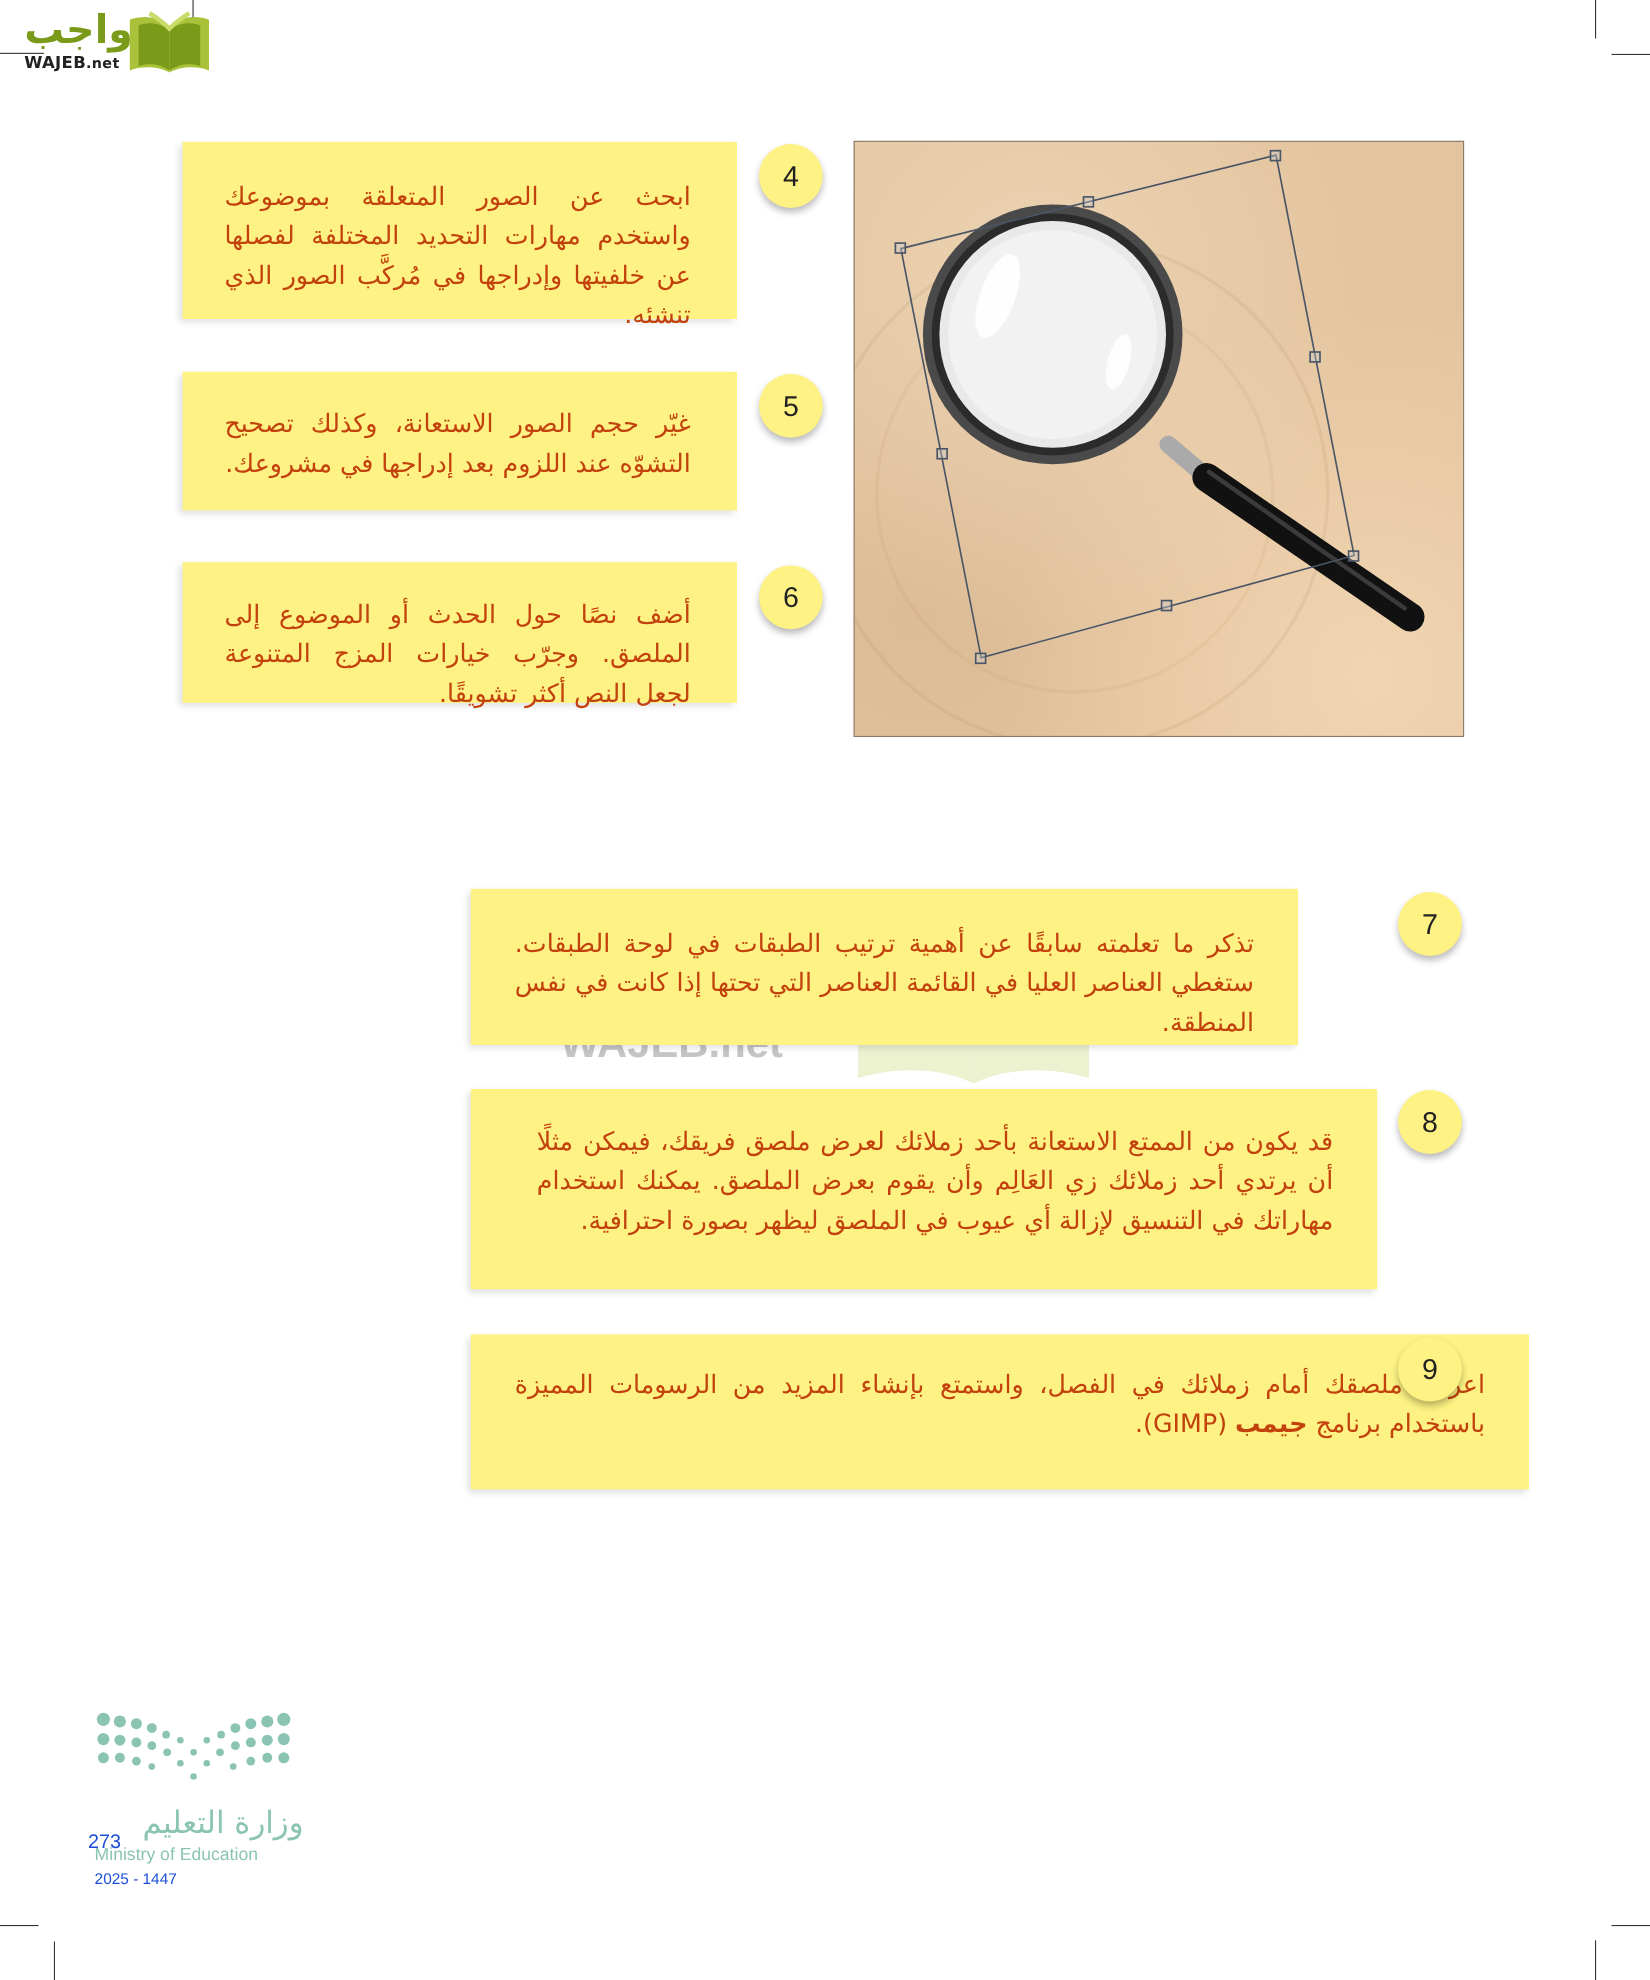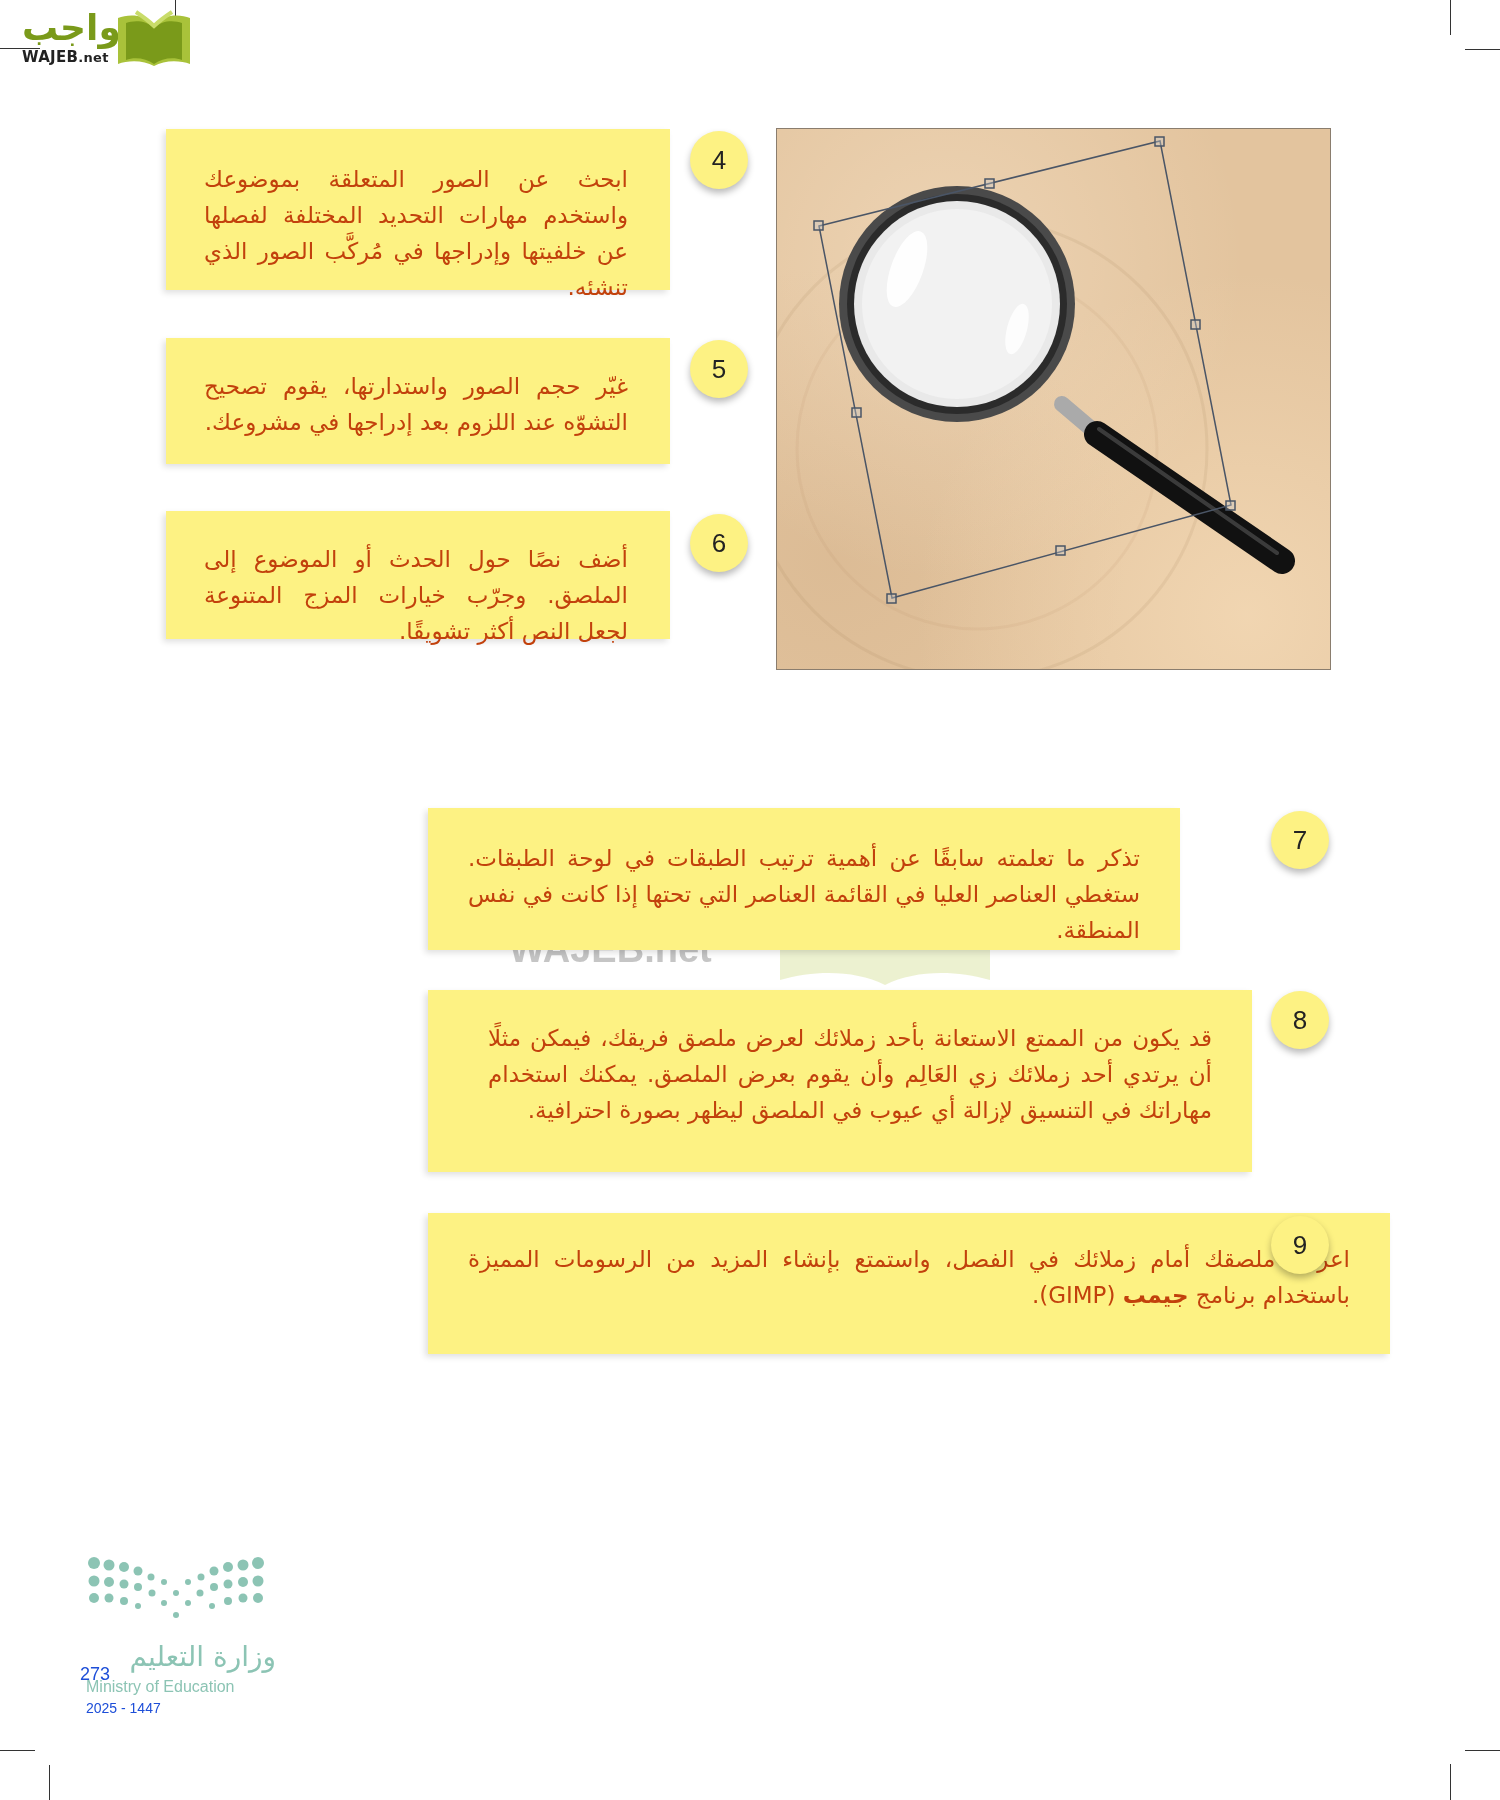--- a/index.html
+++ b/index.html
@@ -74,21 +74,21 @@
     <path d="M22 2 C28 6 34 10 40 16 C46 10 52 6 58 2" stroke="#c9dc6a" stroke-width="4" fill="none"></path>
   </svg>
 </div>
 
 <div class="note" style="left:166px;top:129px;width:504px;height:161px;padding:32px 42px 0 38px;">
   <p>ابحث عن الصور المتعلقة بموضوعك واستخدم مهارات التحديد المختلفة لفصلها عن خلفيتها وإدراجها في مُركَّب الصور الذي تنشئه.</p>
 </div>
 <div class="badge" style="left:690px;top:131px;">4</div>
 
 <div class="note" style="left:166px;top:338px;width:504px;height:126px;padding:30px 42px 0 38px;">
-  <p>غيّر حجم الصور واستدارتها، يقوم تصحيح التشوّه عند اللزوم بعد إدراجها في مشروعك.</p>
+  <p>غيّر حجم الصور الاستعانة، وكذلك تصحيح التشوّه عند اللزوم بعد إدراجها في مشروعك.</p>
 </div>
 <div class="badge" style="left:690px;top:340px;">5</div>
 
 <div class="note" style="left:166px;top:511px;width:504px;height:128px;padding:30px 42px 0 38px;">
   <p>أضف نصًا حول الحدث أو الموضوع إلى الملصق. وجرّب خيارات المزج المتنوعة لجعل النص أكثر تشويقًا.</p>
 </div>
 <div class="badge" style="left:690px;top:514px;">6</div>
 
 <div class="picture">
   <svg width="555" height="542" viewBox="0 0 555 542">

